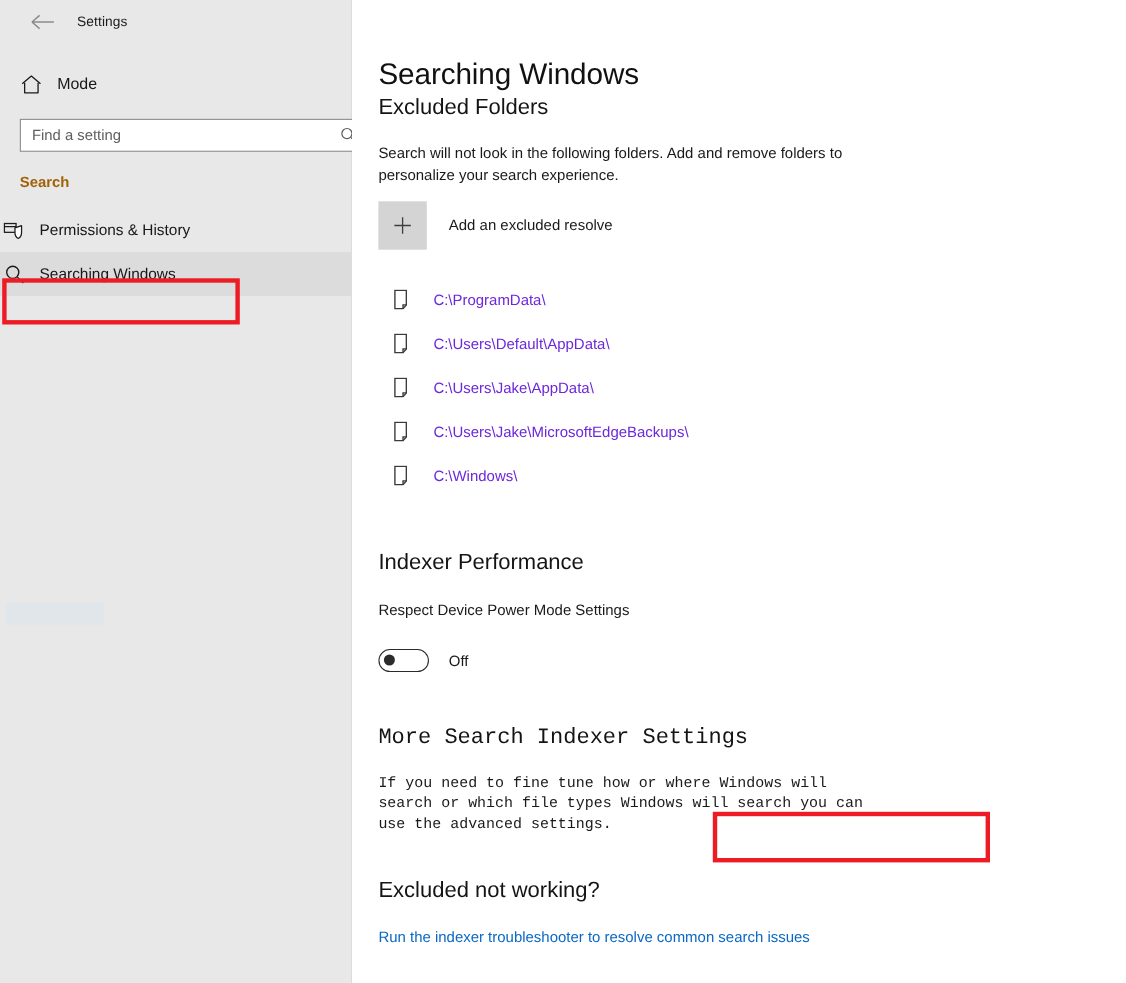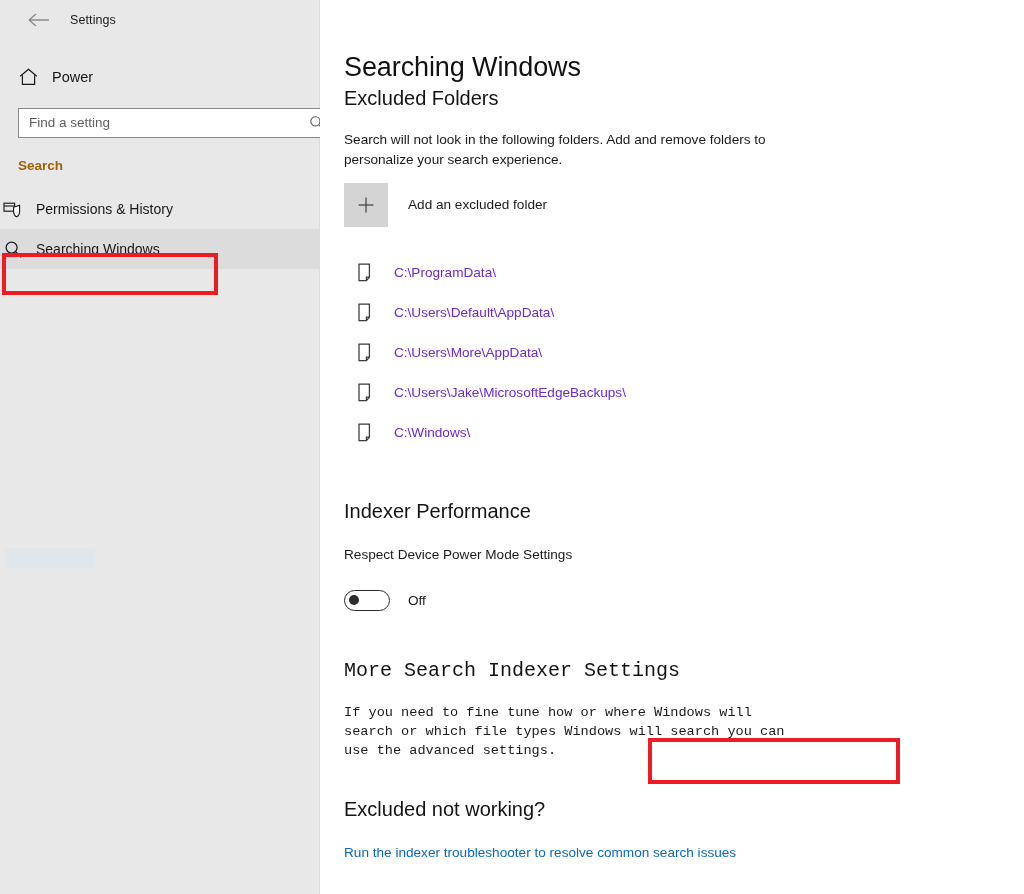--- a/index.html
+++ b/index.html
@@ -340,21 +340,21 @@
       <div class="app-title">Settings</div>
     </div>
 
     <div class="home-row">
       <span class="home-icon">
         <svg width="19" height="18" viewBox="0 0 19 18">
           <path d="M1.2 8.2 L9.5 1.2 L17.8 8.2" fill="none" stroke="#1b1b1b" stroke-width="1.2" stroke-linejoin="round"></path>
           <path d="M3.4 7.2 L3.4 16.4 L15.6 16.4 L15.6 7.2" fill="none" stroke="#1b1b1b" stroke-width="1.2" stroke-linejoin="round"></path>
         </svg>
       </span>
-      <span class="home-label">Power</span>
+      <span class="home-label">Mode</span>
     </div>
 
     <div class="search-wrap">
       <input class="search-input" type="text" placeholder="Find a setting" value="" style="">
       <span class="search-glyph">
         <svg width="16" height="16" viewBox="0 0 16 16">
           <circle cx="6.4" cy="6.4" r="4.6" fill="none" stroke="#5a5a5a" stroke-width="1.1"></circle>
           <line x1="9.9" y1="9.9" x2="14.4" y2="14.4" stroke="#5a5a5a" stroke-width="1.1"></line>
         </svg>
       </span>
@@ -399,21 +399,21 @@
 
       <p class="body-text">Search will not look in the following folders. Add and remove folders to personalize your search experience.</p>
 
       <div class="add-row">
         <span class="add-square">
           <svg width="20" height="20" viewBox="0 0 20 20">
             <line x1="10" y1="2.5" x2="10" y2="17.5" stroke="#3f3f3f" stroke-width="1.2"></line>
             <line x1="2.5" y1="10" x2="17.5" y2="10" stroke="#3f3f3f" stroke-width="1.2"></line>
           </svg>
         </span>
-        <span class="add-label">Add an excluded folder</span>
+        <span class="add-label">Add an excluded resolve</span>
       </div>
 
       <div class="folder-list">
 
         <div class="folder-row">
           <span class="folder-icon">
             <svg width="15" height="19" viewBox="0 0 15 19">
               <path d="M1 1 L11.4 1 L11.4 14.2 L8.4 17.6 L1 17.6 Z" fill="#ffffff" stroke="#3a3a3a" stroke-width="1.25"></path>
               <path d="M8.4 17.6 L8.4 14.2 L11.4 14.2" fill="none" stroke="#3a3a3a" stroke-width="1.25"></path>
             </svg>
@@ -431,21 +431,21 @@
           <span class="folder-path">C:\Users\Default\AppData\</span>
         </div>
 
         <div class="folder-row">
           <span class="folder-icon">
             <svg width="15" height="19" viewBox="0 0 15 19">
               <path d="M1 1 L11.4 1 L11.4 14.2 L8.4 17.6 L1 17.6 Z" fill="#ffffff" stroke="#3a3a3a" stroke-width="1.25"></path>
               <path d="M8.4 17.6 L8.4 14.2 L11.4 14.2" fill="none" stroke="#3a3a3a" stroke-width="1.25"></path>
             </svg>
           </span>
-          <span class="folder-path">C:\Users\More\AppData\</span>
+          <span class="folder-path">C:\Users\Jake\AppData\</span>
         </div>
 
         <div class="folder-row">
           <span class="folder-icon">
             <svg width="15" height="19" viewBox="0 0 15 19">
               <path d="M1 1 L11.4 1 L11.4 14.2 L8.4 17.6 L1 17.6 Z" fill="#ffffff" stroke="#3a3a3a" stroke-width="1.25"></path>
               <path d="M8.4 17.6 L8.4 14.2 L11.4 14.2" fill="none" stroke="#3a3a3a" stroke-width="1.25"></path>
             </svg>
           </span>
           <span class="folder-path">C:\Users\Jake\MicrosoftEdgeBackups\</span>

